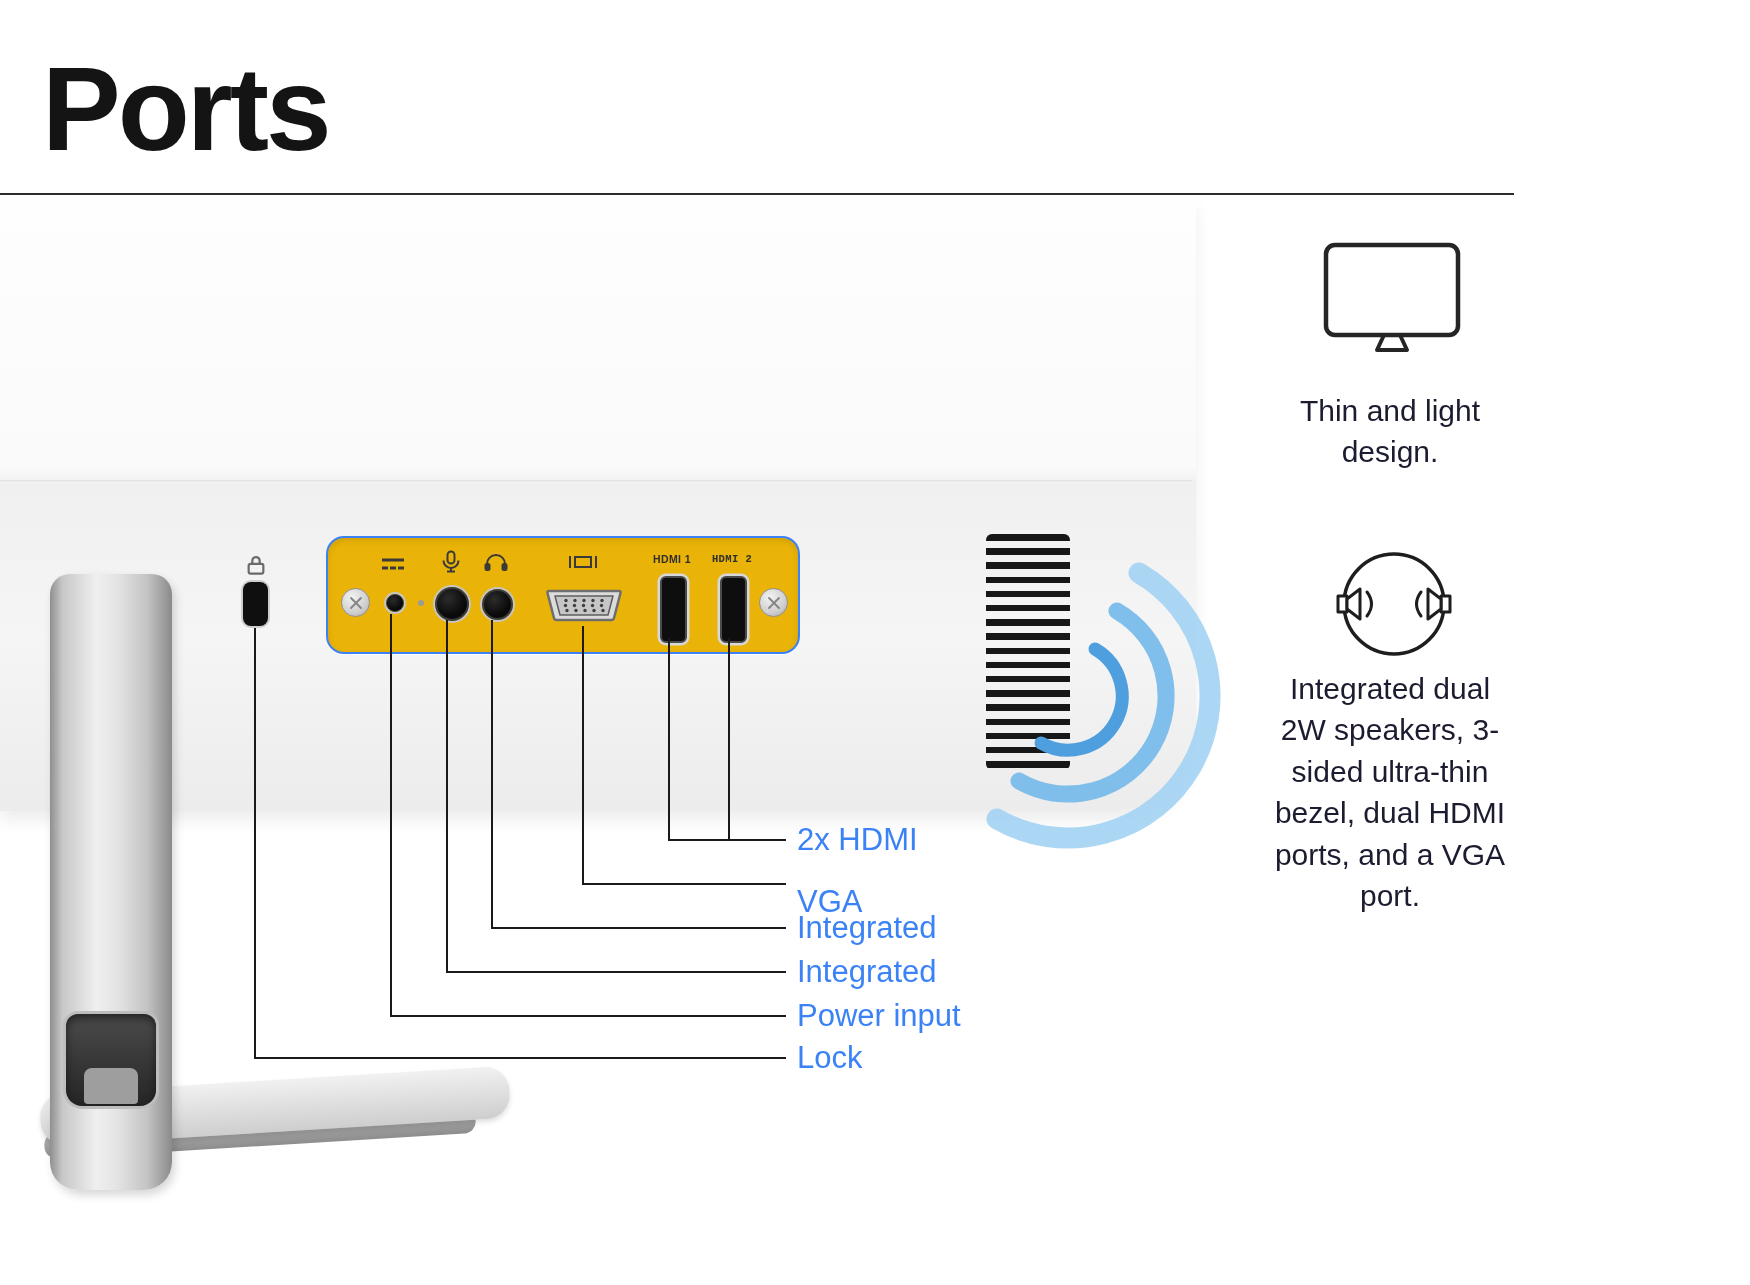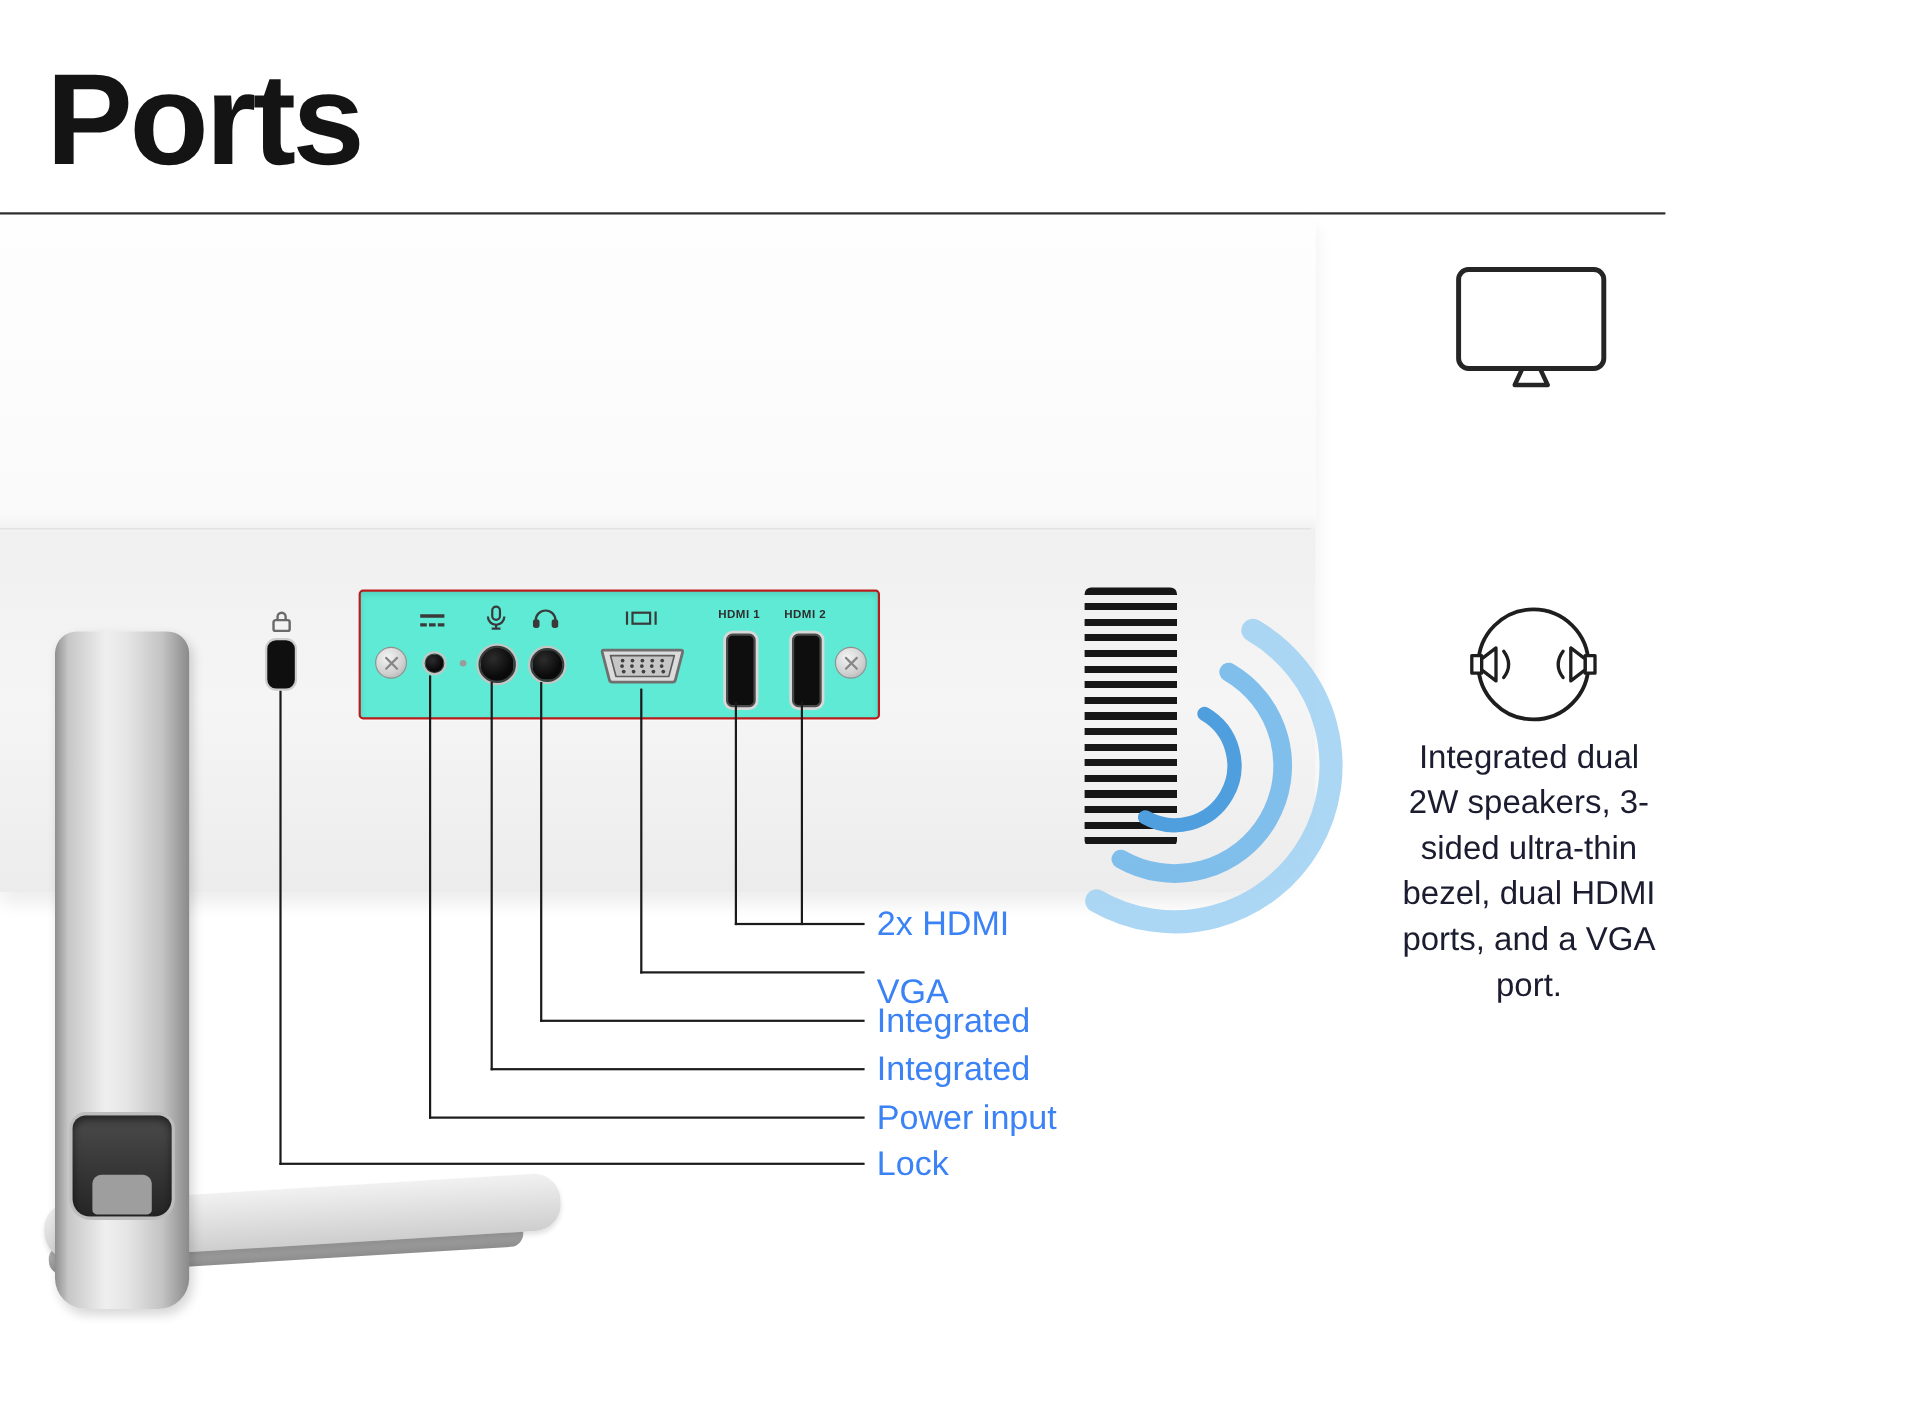--- a/index.html
+++ b/index.html
@@ -8,22 +8,22 @@
 
   .page-title{position:absolute;left:42px;top:22px;font-size:118px;font-weight:700;letter-spacing:-3px;color:#141414;line-height:1;}
   .rule{position:absolute;left:0;top:165px;width:1750px;height:2px;background:#2b2b2b;}
 
   .monitor{position:absolute;left:0;top:170px;width:1196px;height:613px;
     background:linear-gradient(180deg,#fefefe 0%,#fafafa 44%,#f0f0f0 46.5%,#f5f5f5 72%,#ececec 100%);
     border-radius:0 0 80px 0; box-shadow:0 10px 16px rgba(0,0,0,0.07);}
   .seam{position:absolute;left:0;top:452px;width:1192px;height:3px;
     background:linear-gradient(180deg,rgba(0,0,0,0.08),rgba(255,255,255,0.55));}
 
-  .port-panel{position:absolute;left:326px;top:508px;width:470px;height:114px;background:#5eead4;
-    border:2px solid #b91c1c;border-radius:4px;box-shadow:inset 0 3px 6px rgba(0,0,0,0.10), 0 1px 0 rgba(255,255,255,0.8);}
+  .port-panel{position:absolute;left:326px;top:508px;width:470px;height:114px;background:#eab308;
+    border:2px solid #3b82f6;border-radius:18px;box-shadow:inset 0 3px 6px rgba(0,0,0,0.10), 0 1px 0 rgba(255,255,255,0.8);}
 
   .screw{position:absolute;width:27px;height:27px;border-radius:50%;
     background:radial-gradient(circle at 38% 32%, #f3f3f3, #cfcfcf 60%, #a9a9a9);
     border:1px solid #909090;}
   .screw span{position:absolute;left:50%;top:50%;width:16px;height:2px;background:#868686;border-radius:1px;}
   .screw .x1{transform:translate(-50%,-50%) rotate(45deg);}
   .screw .x2{transform:translate(-50%,-50%) rotate(-45deg);}
 
   .jack{position:absolute;border-radius:50%;background:radial-gradient(circle at 38% 32%, #2c2c2c, #0a0a0a 62%);
     border:2px solid #3c3c3c; box-shadow:0 0 0 2px #c6c6c6;}
@@ -143,21 +143,21 @@
           <circle cx="35" cy="24.5" r="1.7"></circle>
           <circle cx="44" cy="24.5" r="1.7"></circle>
           <circle cx="53" cy="24.5" r="1.7"></circle>
           <circle cx="62" cy="24.5" r="1.7"></circle>
       </g>
     </svg>
 
     <div class="hdmi-label" style="left:314px;top:15px;">HDMI 1</div>
     <div class="hdmi-slot" style="left:332px;top:38px;"></div>
 
-    <div class="hdmi-label" style="left:374px;top:15px;">HDMI 2</div>
+    <div class="hdmi-label" style="left:374px;top:15px;font-family:Liberation Mono, monospace;">HDMI 2</div>
     <div class="hdmi-slot" style="left:392px;top:38px;"></div>
 
     <div class="screw" style="left:431px;top:50px;">
         <span class="x1"></span>
         <span class="x2"></span>
       </div>
   </div>
 
   <div class="vline" style="left:668px;top:610px;height:203px;"></div>
   <div class="vline" style="left:728px;top:610px;height:203px;"></div>
@@ -182,20 +182,21 @@
   <div class="callout-label" style="top:853px;">VGA</div>
   <div class="callout-label" style="top:879px;">Integrated</div>
   <div class="callout-label" style="top:923px;">Integrated</div>
   <div class="callout-label" style="top:967px;">Power input</div>
   <div class="callout-label" style="top:1009px;">Lock</div>
 
   <svg class="icon-abs" style="left:1318px;top:212px;" width="148" height="122" viewBox="0 0 148 122" fill="none" stroke="#252525">
     <rect x="8" y="5" width="132" height="90" rx="9" stroke-width="4.5"></rect>
     <path d="M66 95 h16 l7 15 h-30 z" stroke-width="4" stroke-linejoin="round"></path>
   </svg>
+  <div class="feature-text" style="left:1280px;top:362px;width:220px;">Thin and light design.</div>
 
   <svg class="icon-abs" style="left:1326px;top:514px;" width="136" height="124" viewBox="0 0 136 124">
     <circle cx="68" cy="62" r="50" fill="none" stroke="#1e1e1e" stroke-width="3.5"></circle>
     <g fill="#ffffff" stroke="#1e1e1e" stroke-width="3" stroke-linejoin="round">
       <rect x="12" y="54" width="9" height="16"></rect>
       <path d="M21 57 L34 47 L34 77 L21 67 Z"></path>
     </g>
     <path d="M41 50 Q50 62 41 74" fill="none" stroke="#1e1e1e" stroke-width="3" stroke-linecap="round"></path>
     <g fill="#ffffff" stroke="#1e1e1e" stroke-width="3" stroke-linejoin="round">
       <rect x="115" y="54" width="9" height="16"></rect>

